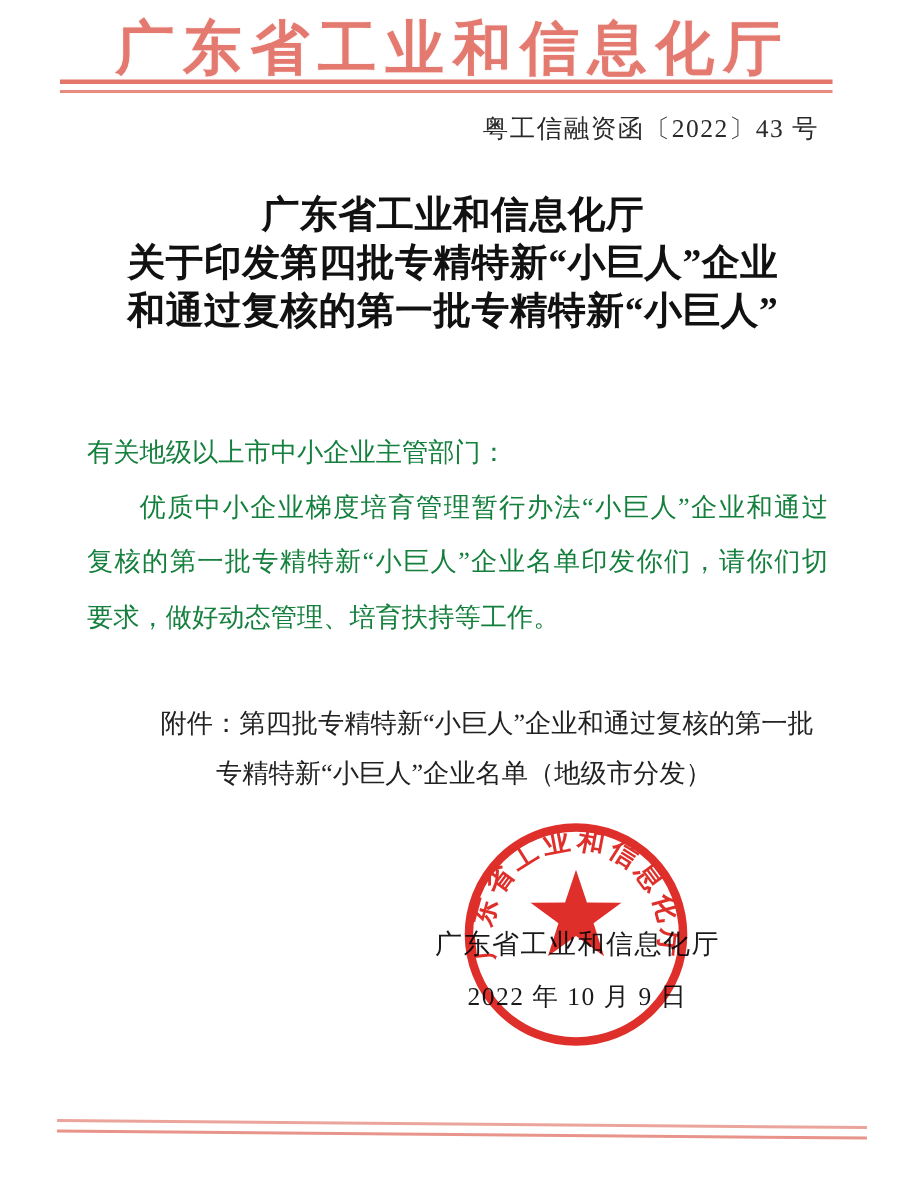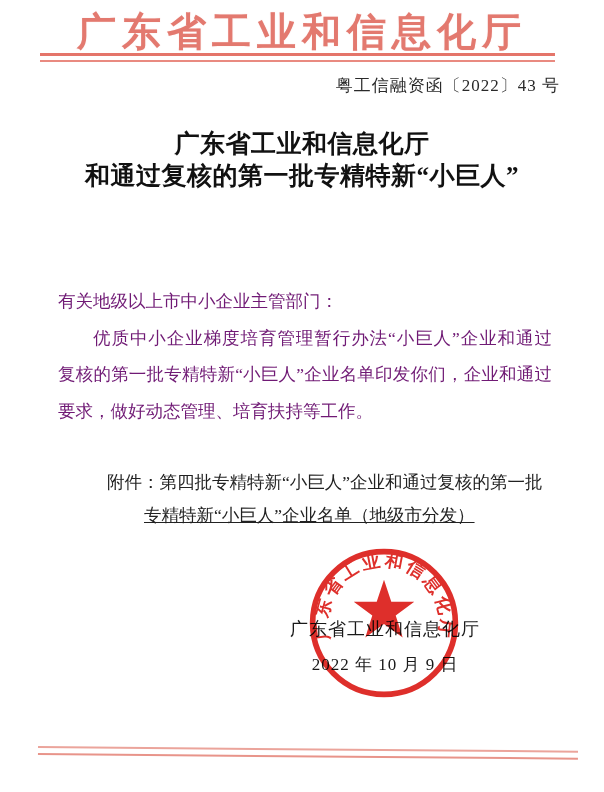--- a/index.html
+++ b/index.html
@@ -25,54 +25,54 @@
     color:#e3796f;
     text-shadow:0 0 1px rgba(227,121,111,.35);
     white-space:nowrap;
   }
   .header-rule{position:absolute;left:40px;top:53px;width:515px;}
   .header-rule .l1{height:3px;background:#e4756a;}
   .header-rule .l2{height:2px;background:#e98a80;margin-top:4px;}
 
   
   .doc-number{
-    position:absolute;top:74px;right:44px;
+    position:absolute;top:74px;right:58px;
     font-size:17px;letter-spacing:1px;
     color:#2a2a2a;white-space:nowrap;
   }
 
   
   .title{
     position:absolute;top:128px;left:0;width:604px;
     text-align:center;
     font-size:25px;font-weight:bold;
     line-height:32px;letter-spacing:.5px;
     color:#111;
   }
 
   
   .body-block{
     position:absolute;top:283px;left:58px;width:494px;
     font-size:17.5px;line-height:36.5px;
-    color:#701a75;
+    color:#15803d;
   }
   .body-block .line{white-space:nowrap;}
   .body-block .fill{
     white-space:normal;
     text-align:justify;
     text-align-last:justify;
   }
   .body-block .indent{text-indent:2em;}
 
   
   .attachment{
     position:absolute;top:466px;left:95px;width:470px;
     font-size:17.5px;line-height:33px;color:#222;margin-left:12px;
   }
-  .attachment .second{padding-left:37px;text-decoration:underline;}
+  .attachment .second{padding-left:37px;}
 
   
   .signature{
     position:absolute;top:617px;left:285px;width:200px;
     text-align:center;color:#1a1a1a;
   }
   .signature .org{font-size:18px;letter-spacing:1px;white-space:nowrap;}
   .signature .date{font-size:17px;margin-top:12px;letter-spacing:1px;white-space:nowrap;}
 
   
@@ -99,27 +99,28 @@
 
   <div class="header-rule">
     <div class="l1"></div>
     <div class="l2"></div>
   </div>
 
   <div class="doc-number">粤工信融资函〔2022〕43 号</div>
 
   <div class="title">
     <div>广东省工业和信息化厅</div>
+    <div>关于印发第四批专精特新“小巨人”企业</div>
     <div>和通过复核的第一批专精特新“小巨人”</div>
   </div>
 
   <div class="body-block">
     <div class="line">有关地级以上市中小企业主管部门：</div>
     <div class="fill indent">优质中小企业梯度培育管理暂行办法“小巨人”企业和通过</div>
-    <div class="fill">复核的第一批专精特新“小巨人”企业名单印发你们，企业和通过</div>
+    <div class="fill">复核的第一批专精特新“小巨人”企业名单印发你们，请你们切</div>
     <div class="line">要求，做好动态管理、培育扶持等工作。</div>
   </div>
 
   <div class="attachment">
     <div>附件：第四批专精特新“小巨人”企业和通过复核的第一批</div>
     <div class="second">专精特新“小巨人”企业名单（地级市分发）</div>
   </div>
 
   <div class="signature">
     <div class="org">广东省工业和信息化厅</div>

